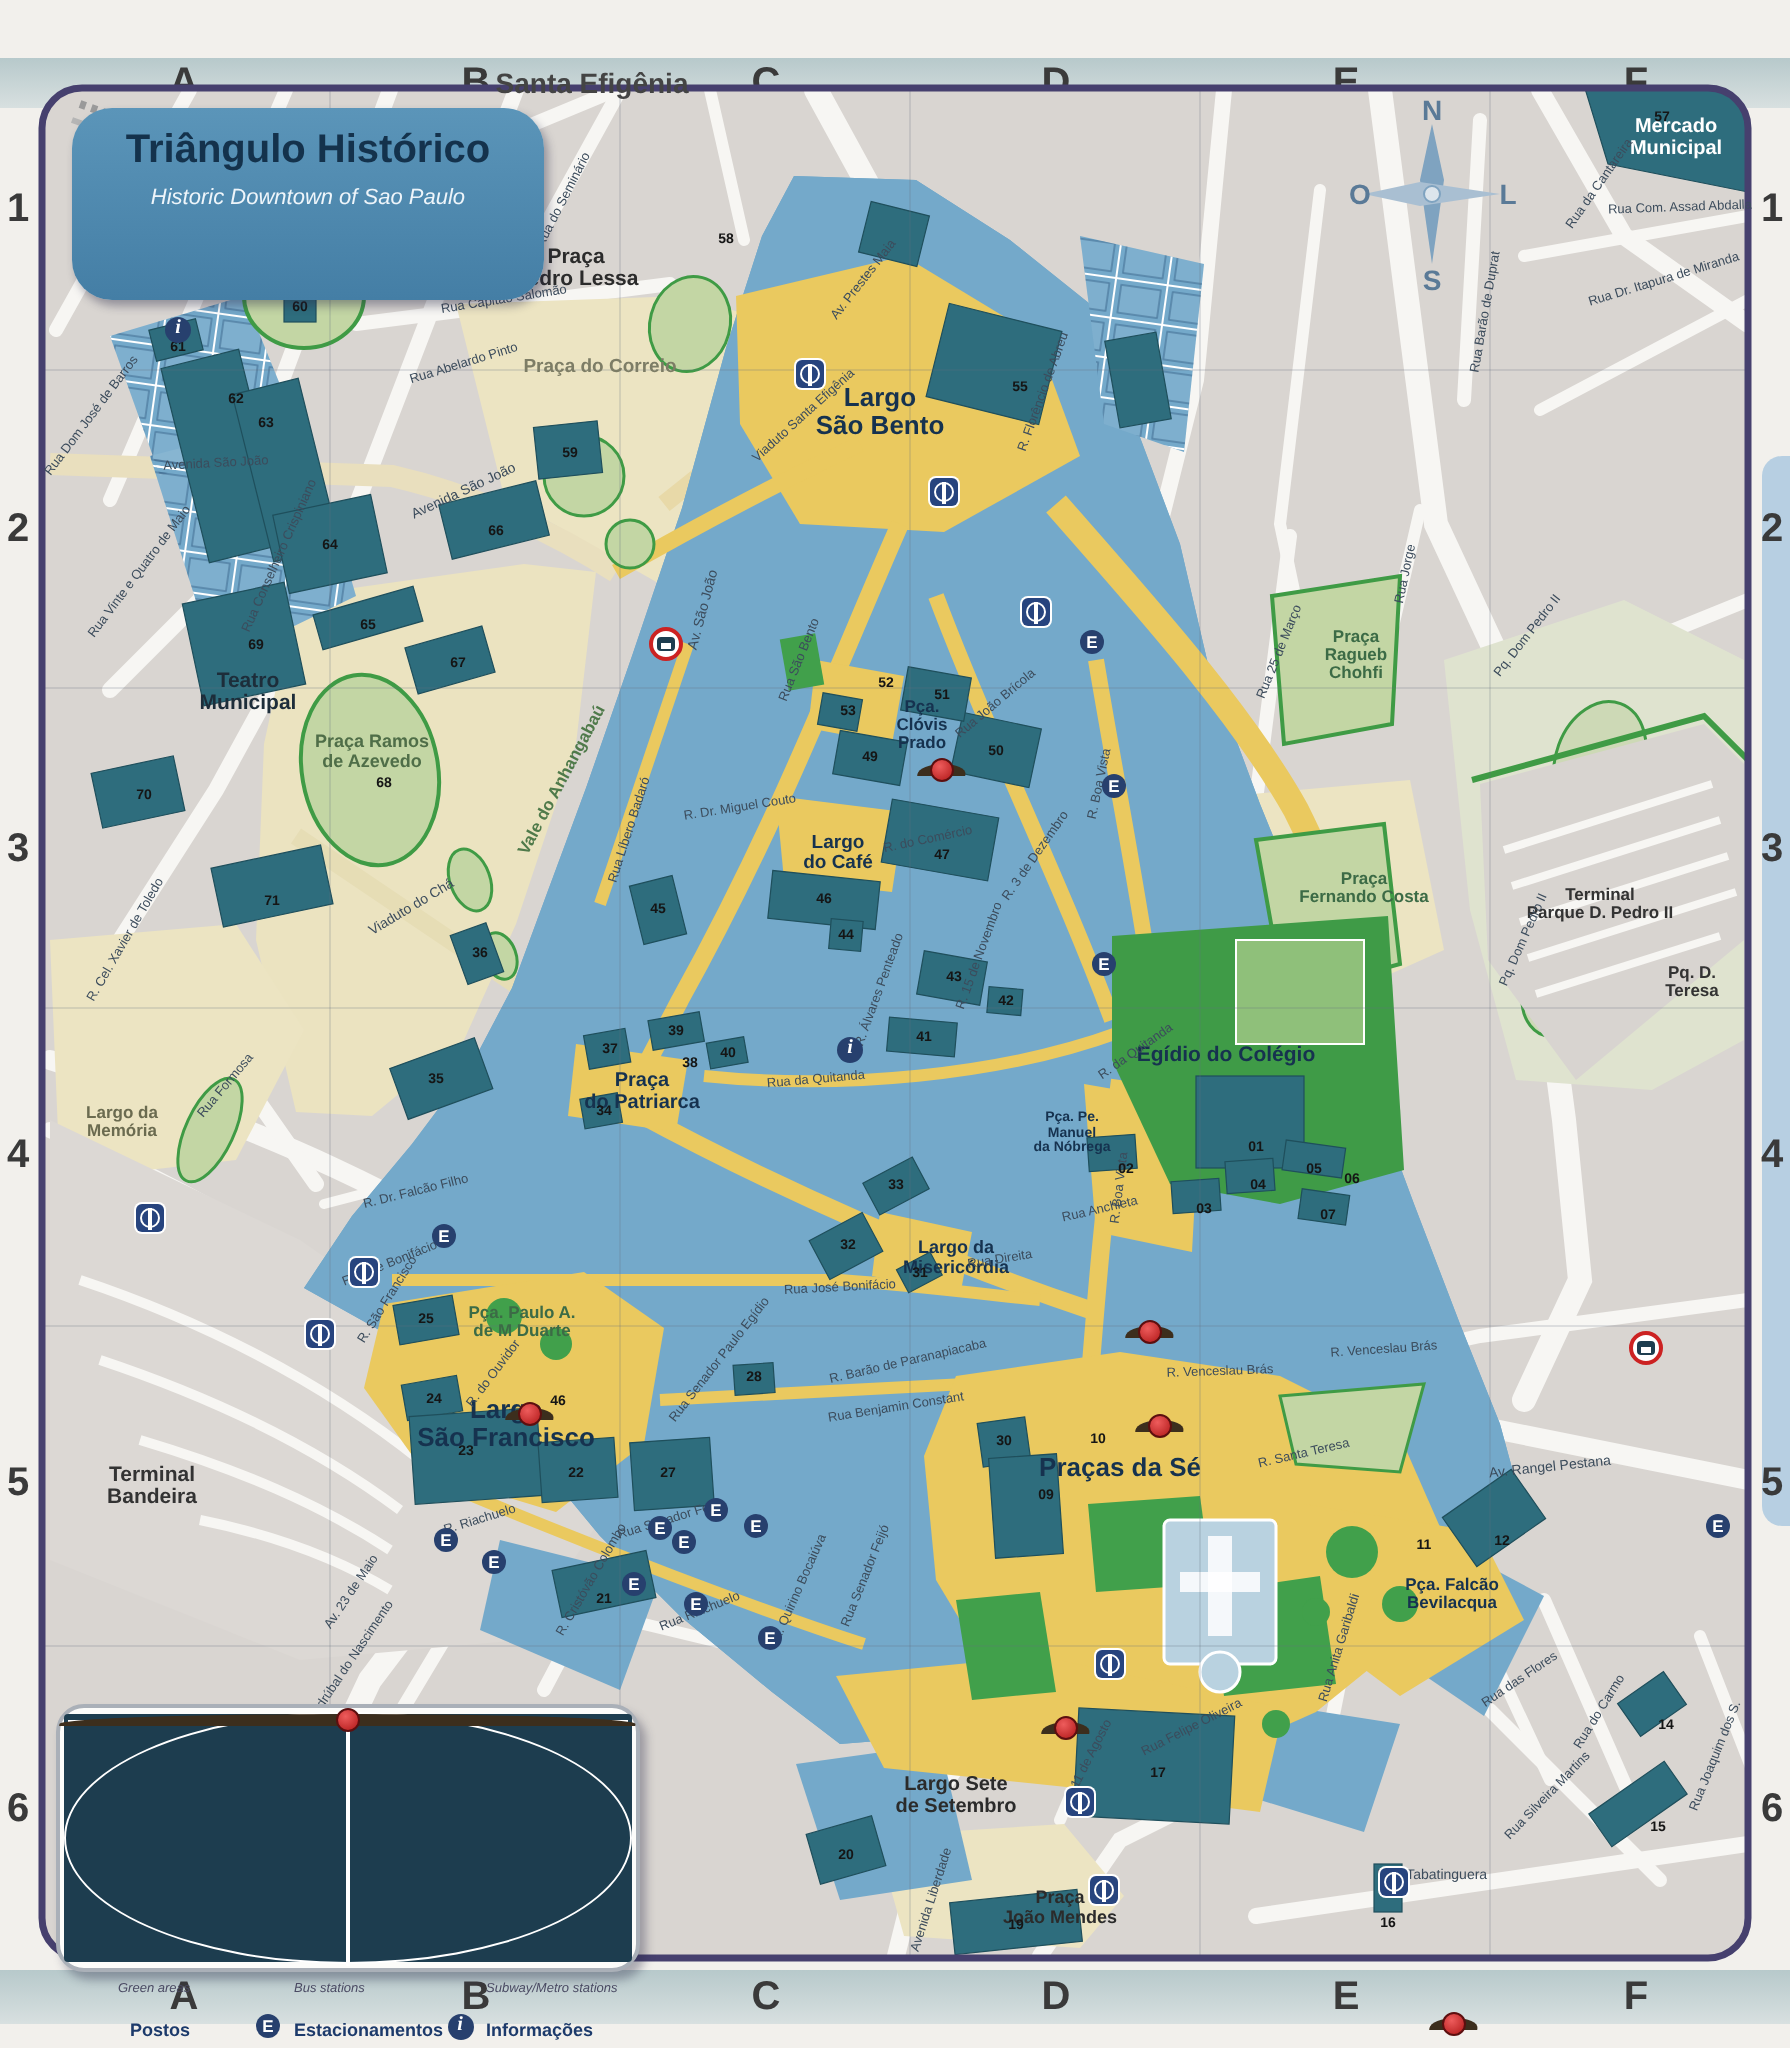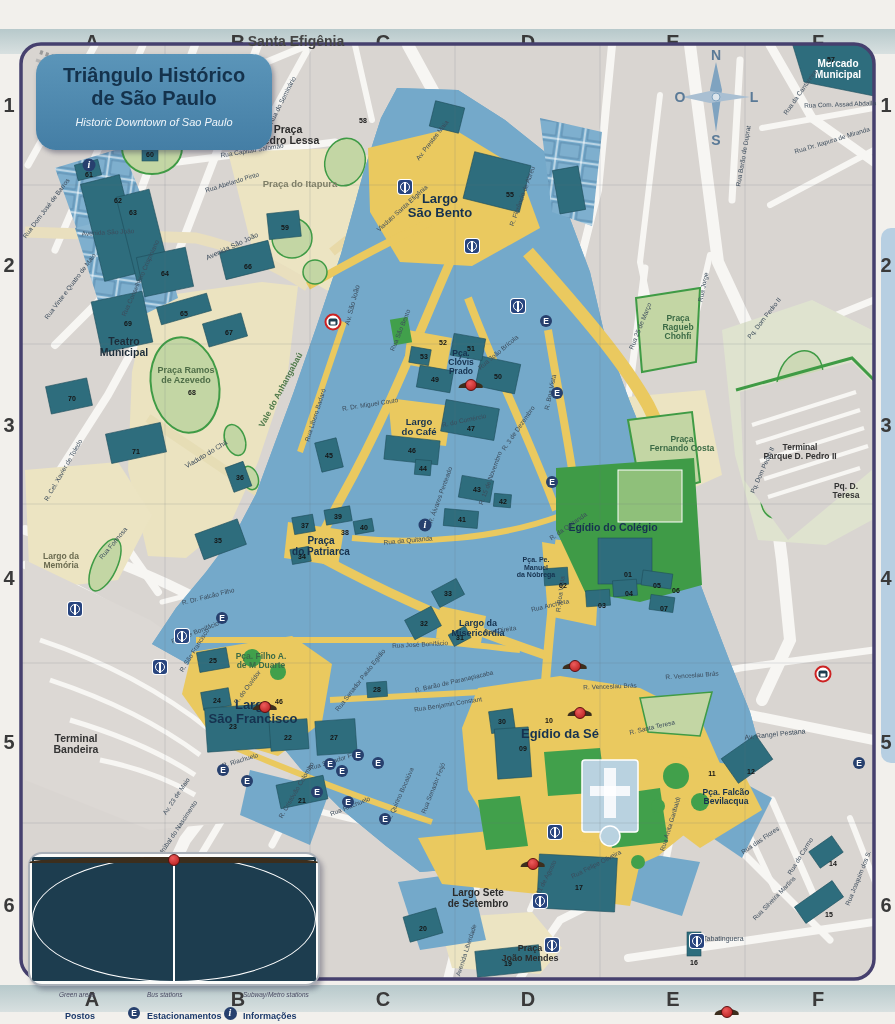--- a/index.html
+++ b/index.html
@@ -352,36 +352,36 @@
         <line x1="21" y1="504" x2="874" y2="504"></line>
           <line x1="21" y1="663" x2="874" y2="663"></line>
         <line x1="21" y1="823" x2="874" y2="823"></line>
       </g>
     </g>
     <rect x="21" y="44" width="853" height="935" rx="20" fill="none" stroke="#46406e" stroke-width="3.5"></rect>
   </svg>
 
   <div class="plc" style="left:440px;top:206px;font-size:13px">Largo
 São Bento</div>
-  <div class="plc" style="left:560px;top:734px;font-size:13px">Egídio da Sé</div>
+  <div class="plc" style="left:560px;top:734px;font-size:13px">Praças da Sé</div>
   <div class="plc" style="left:253px;top:712px;font-size:13px">Largo
 São Francisco</div>
   <div class="plc" style="left:613px;top:528px;font-size:10.5px">Egídio do Colégio</div>
   <div class="plc" style="left:124px;top:347px;font-size:10.5px;color:#1d2d3a">Teatro
 Municipal</div>
   <div class="plc" style="left:76px;top:744px;font-size:10.5px;color:#333">Terminal
 Bandeira</div>
   <div class="plc" style="left:800px;top:452px;font-size:8.5px;color:#333">Terminal
 Parque D. Pedro II</div>
   <div class="plc" style="left:846px;top:491px;font-size:8.5px;color:#333">Pq. D. Teresa</div>
   <div class="plc" style="left:838px;top:70px;font-size:10px;color:#fff">Mercado
 Municipal</div>
   <div class="plc" style="left:288px;top:135px;font-size:10.5px;color:#2b2b2b">Praça
 Pedro Lessa</div>
-  <div class="plc" style="left:300px;top:184px;font-size:9.5px;color:#7d7d66">Praça do Itapura</div>
+  <div class="plc" style="left:300px;top:184px;font-size:9.5px;color:#7d7d66">Praça do Correio</div>
   <div class="plc" style="left:296px;top:42px;font-size:14px;color:#444">Santa Efigênia</div>
   <div class="plc" style="left:113px;top:142px;font-size:7.5px;color:#5a6e52">Largo
 do Paissandu</div>
   <div class="plc" style="left:186px;top:376px;font-size:9px;color:#4f6e48">Praça Ramos
 de Azevedo</div>
   <div class="plc" style="left:682px;top:444px;font-size:8.5px;color:#3c6b46">Praça
 Fernando Costa</div>
   <div class="plc" style="left:678px;top:328px;font-size:8.5px;color:#3c6b46">Praça
 Ragueb
 Chohfi</div>
@@ -395,21 +395,21 @@
 Memória</div>
   <div class="plc" style="left:478px;top:629px;font-size:9px">Largo da
 Misericórdia</div>
   <div class="plc" style="left:419px;top:427px;font-size:9.5px">Largo
 do Café</div>
   <div class="plc" style="left:461px;top:363px;font-size:8.5px">Pça.
 Clóvis
 Prado</div>
   <div class="plc" style="left:321px;top:547px;font-size:10px">Praça
 do Patriarca</div>
-  <div class="plc" style="left:261px;top:661px;font-size:8.5px;color:#3c6b46">Pça. Filho A.
+  <div class="plc" style="left:261px;top:661px;font-size:8.5px;color:#3c6b46">Pça. Paulo A.
 de M Duarte</div>
   <div class="plc" style="left:281px;top:390px;font-size:8.5px;color:#4f7a4a;transform:translate(-50%,-50%) rotate(-62deg)">Vale do Anhangabaú</div>
   <div class="plc" style="left:536px;top:567px;font-size:7px">Pça. Pe.
 Manuel
 da Nóbrega</div>
 
   <span class="st" style="left:352px;top:305px;--r:-75deg;font-size:7px">Av. São João</span>
   <span class="st" style="left:232px;top:246px;--r:-25deg;font-size:7px">Avenida São João</span>
   <span class="st" style="left:108px;top:232px;--r:-3deg">Avenida São João</span>
   <span class="st" style="left:315px;top:415px;--r:-72deg">Rua Líbero Badaró</span>
@@ -584,21 +584,20 @@
       <circle cx="38" cy="47" r="4" fill="#dce5ec" stroke="#7fa3c0"></circle>
     </svg>
     <span style="left:38px;top:5px">N</span>
     <span style="left:38px;top:90px">S</span>
     <span style="left:76px;top:47px">L</span>
     <span style="left:2px;top:47px">O</span>
   </div>
 
   <div class="titlebox">
     <div class="t1">Triângulo Histórico</div>
-    <div class="t1">de São Paulo</div>
     <div class="t2">Historic Downtown of Sao Paulo</div>
   </div>
 
   <div class="legend">
     <h3>Legenda</h3>
     <div class="leggrid">
       <div class="legitem">
         <span class="legico">
             <span class="sw sw1"></span>
           </span>

